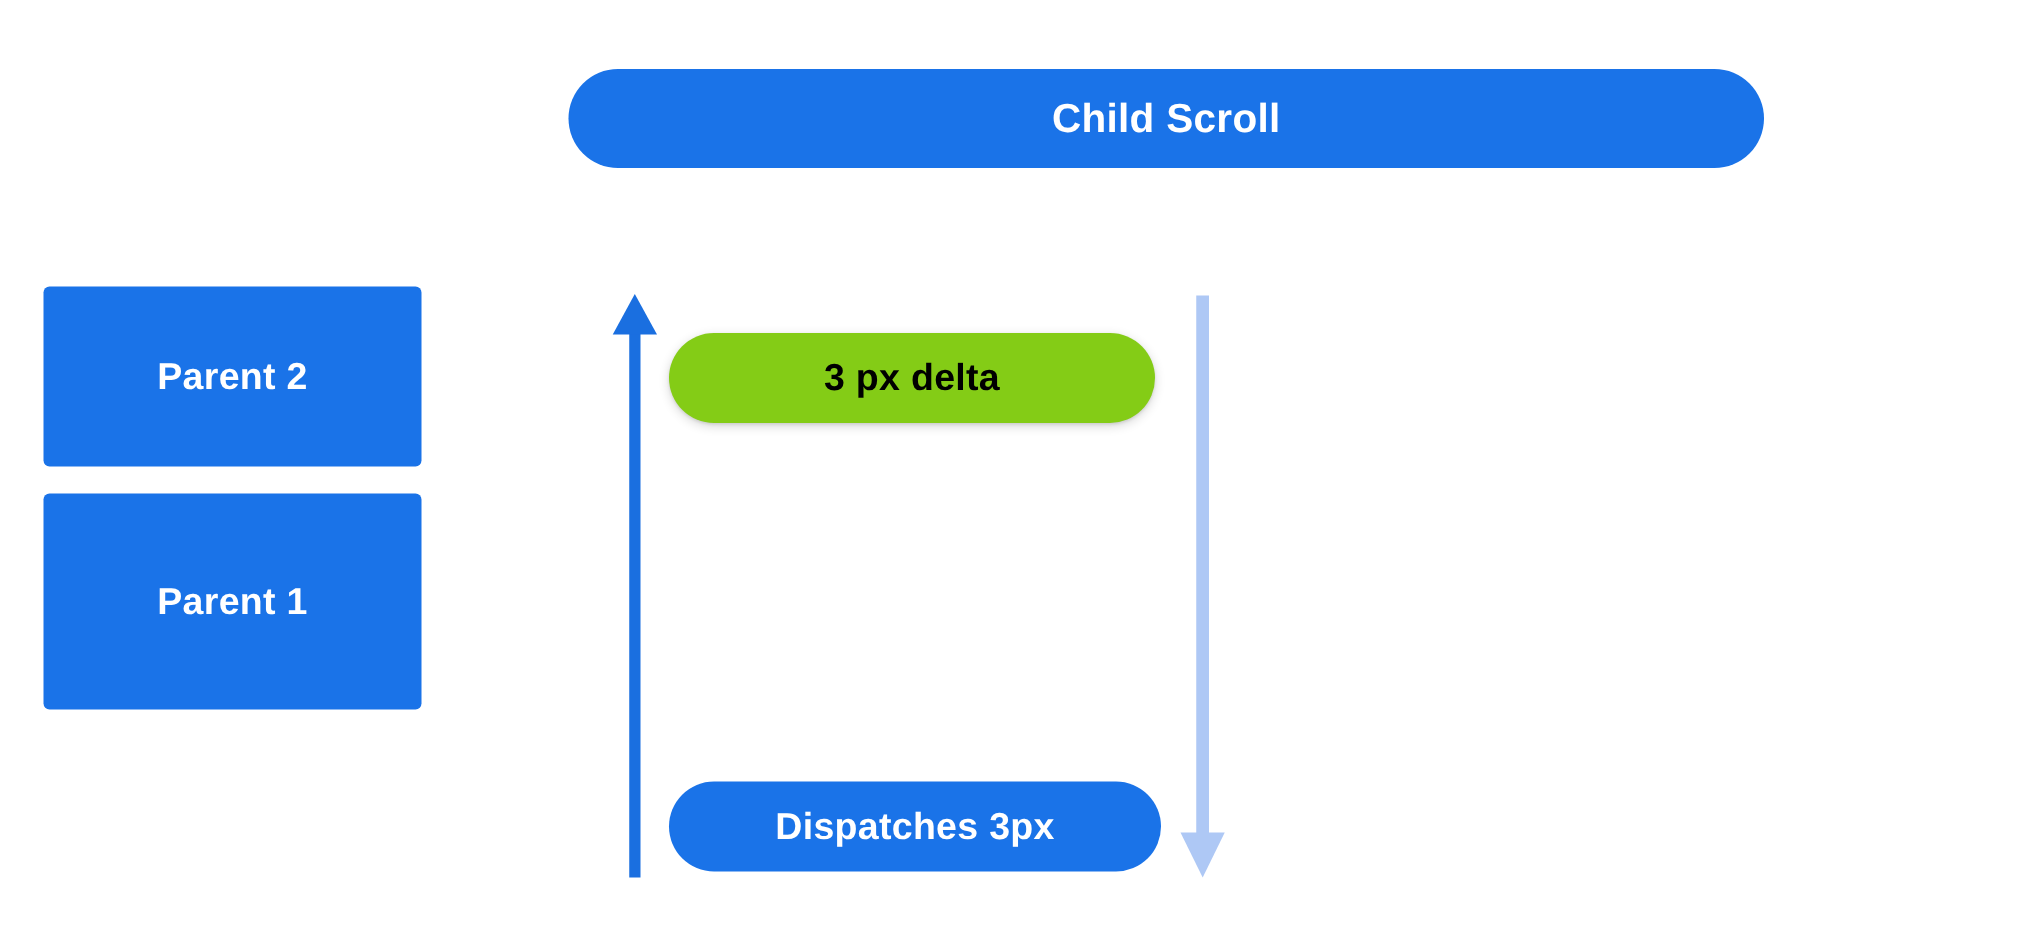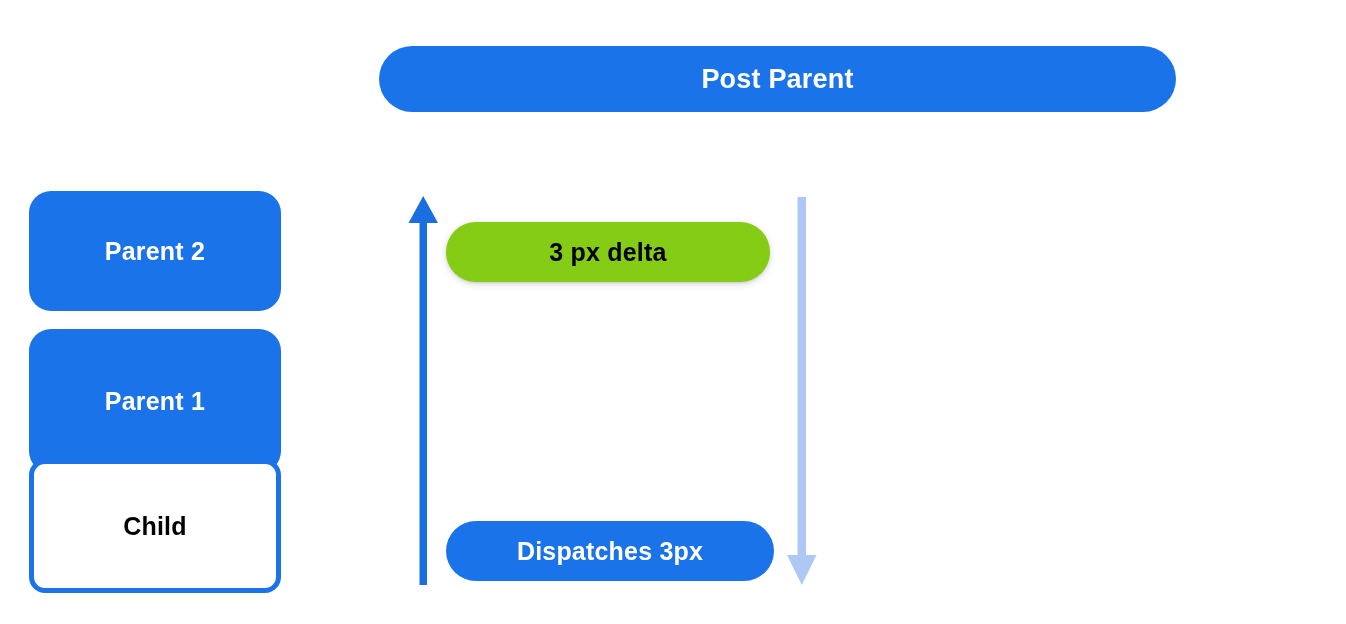--- a/index.html
+++ b/index.html
@@ -38,21 +38,21 @@
     font-size: 27px;
     font-weight: bold;
     letter-spacing: 0.2px;
   }
 
   
   .node-box {
     position: absolute;
     left: 29px;
     width: 252px;
-    border-radius: 22px;
+    border-radius: 4px;
     display: flex;
     align-items: center;
     justify-content: center;
     box-sizing: border-box;
   }
   .node-box .label {
     font-size: 25px;
     font-weight: bold;
     letter-spacing: 0.2px;
   }
@@ -119,34 +119,31 @@
     font-weight: bold;
     letter-spacing: 0.2px;
   }
 </style>
 </head>
 <body>
 
 <div id="canvas">
 
   <div class="header-pill">
-    <span class="label">Post Parent</span>
+    <span class="label">Child Scroll</span>
   </div>
 
   <div id="box-parent2" class="node-box node-filled">
     <span class="label">Parent 2</span>
   </div>
 
   <div id="box-parent1" class="node-box node-filled">
     <span class="label">Parent 1</span>
   </div>
 
-  <div id="box-child" class="node-box node-outlined">
-    <span class="label">Child</span>
-  </div>
 
   <svg class="arrow" style="left:404px; top:193px;" width="40" height="396" viewBox="0 0 40 396">
     <rect x="15.5" y="22" width="7.5" height="370" fill="#1a6fe0"></rect>
     <polygon points="19.2,3 34,30 4.5,30" fill="#1a6fe0"></polygon>
   </svg>
 
   <svg class="arrow" style="left:784px; top:193px;" width="40" height="396" viewBox="0 0 40 396">
     <rect x="13.5" y="4" width="8.5" height="366" fill="#aec8f5"></rect>
     <polygon points="17.8,392 32.5,362 3,362" fill="#aec8f5"></polygon>
   </svg>

